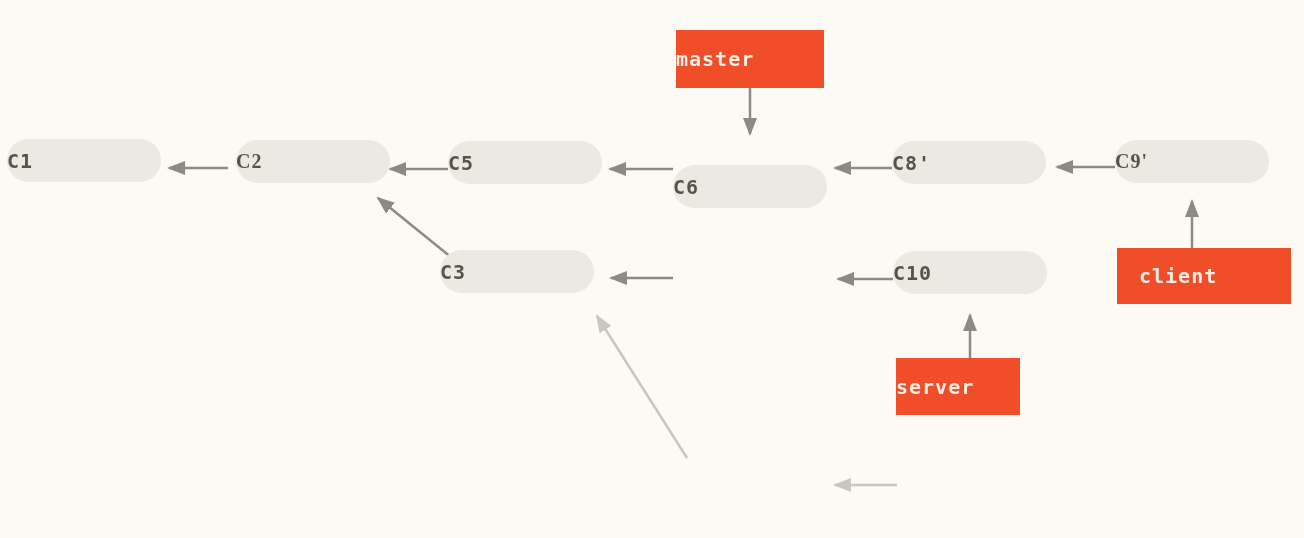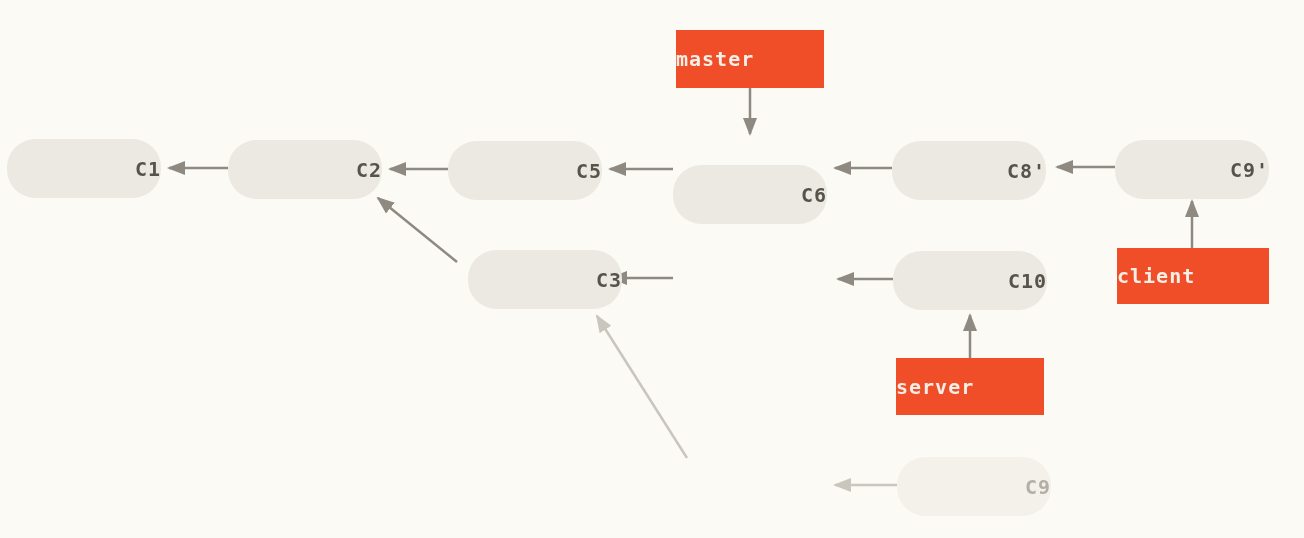--- a/index.html
+++ b/index.html
@@ -16,25 +16,25 @@
   }
   .edges {
     position: absolute; left: 0; top: 0;
     width: 1304px; height: 538px;
     pointer-events: none;
   }
   .edge   { stroke: var(--arrow, #8e8a82); stroke-width: 2.5; fill: none; }
   .edge.faded { stroke: var(--arrow-faded, #c9c6be); }
   .node {
     position: absolute;
-    width: 154px; height: 59px;
+    width: 154px; height: 43px;
     border-radius: 28.5px;
     background: var(--node-fill, #ebe9e1);
     color: var(--node-text, #57534b);
-    display: flex; align-items: center; justify-content: flex-end;
+    display: flex; align-items: center; justify-content: flex-start;
     font-size: 20px; font-weight: bold; letter-spacing: 1px;
   }
   .node.faded {
     background: var(--node-faded-fill, #f3f1ea);
     color: var(--node-faded-text, #b3afa6);
   }
   .branch {
     position: absolute;
     background: var(--branch-fill, #f04e28);
     color: var(--branch-text, #f3efe7);
@@ -68,50 +68,47 @@
     <line class="edge" x1="750" y1="88" x2="750" y2="134" marker-end="url(#ah)"></line>
     <line class="edge" x1="1192" y1="248" x2="1192" y2="201" marker-end="url(#ah)"></line>
     <line class="edge" x1="970" y1="358" x2="970" y2="315" marker-end="url(#ah)"></line>
     <line class="edge faded" x1="897" y1="485" x2="835" y2="485" marker-end="url(#ahf)"></line>
     <line class="edge faded" x1="687" y1="458" x2="597" y2="316" marker-end="url(#ahf)"></line>
   </svg>
 
   <div class="node" style="left:7px;   top:139px;">
     <span>C1</span>
   </div>
-  <div class="node" style="left:228px; top:140px;">
+  <div class="node" style="left:236px; top:140px;font-family:Liberation Serif, serif;">
     <span>C2</span>
   </div>
   <div class="node" style="left:448px; top:141px;">
     <span>C5</span>
   </div>
   <div class="node" style="left:673px; top:141px;margin-top:24px;">
     <span>C6</span>
   </div>
   <div class="node" style="left:892px; top:141px;">
     <span>C8'</span>
   </div>
-  <div class="node" style="left:1115px;top:140px;">
+  <div class="node" style="left:1115px;top:140px;font-family:Liberation Serif, serif;">
     <span>C9'</span>
   </div>
 
-  <div class="node" style="left:468px; top:250px;">
+  <div class="node" style="left:440px; top:250px;">
     <span>C3</span>
   </div>
   <div class="node" style="left:893px; top:251px;">
     <span>C10</span>
   </div>
 
-  <div class="node faded" style="left:897px; top:457px;">
-    <span>C9</span>
-  </div>
 
   <div class="branch" style="left:676px; top:30px;  width:148px; height:58px;">
     <span>master</span>
   </div>
-  <div class="branch" style="left:1117px;top:248px; width:152px; height:56px;">
+  <div class="branch" style="left:1117px;top:248px; width:152px; height:56px;padding-left:22px;">
     <span>client</span>
   </div>
-  <div class="branch" style="left:896px; top:358px; width:148px; height:57px;">
+  <div class="branch" style="left:896px; top:358px; width:124px; height:57px;">
     <span>server</span>
   </div>
 
 </div>
 
 </body></html>

